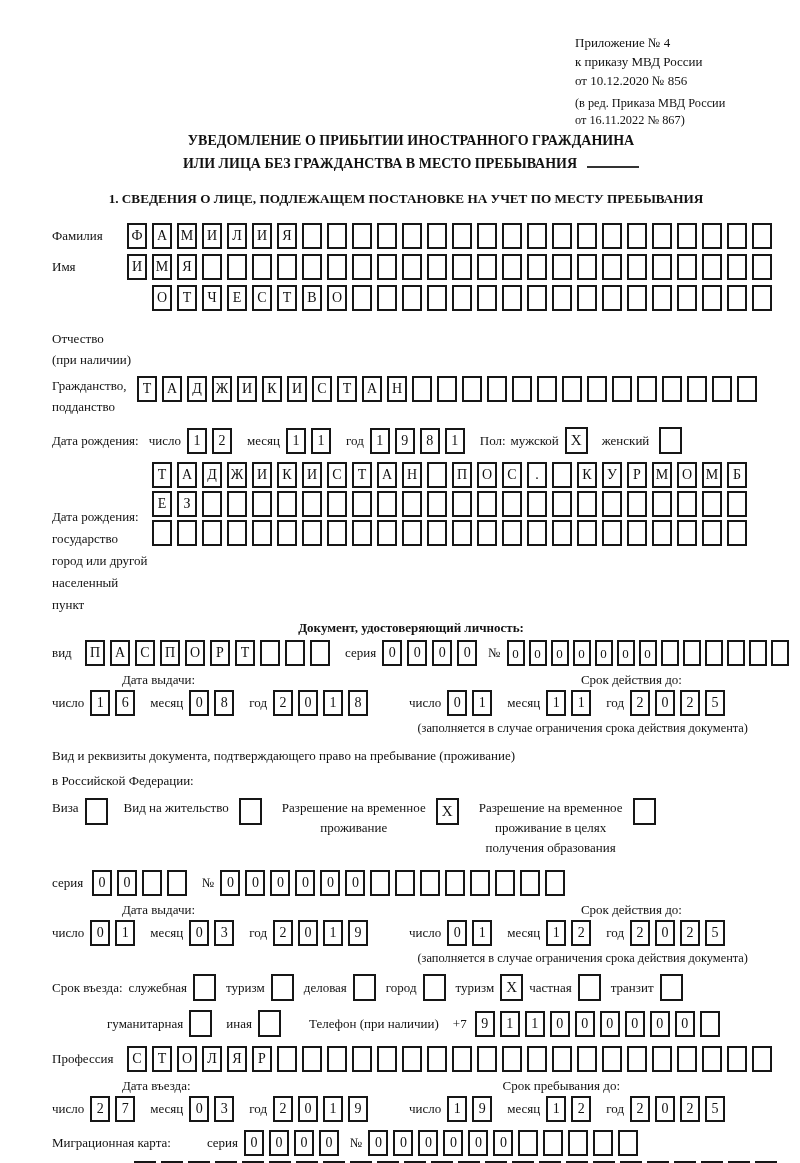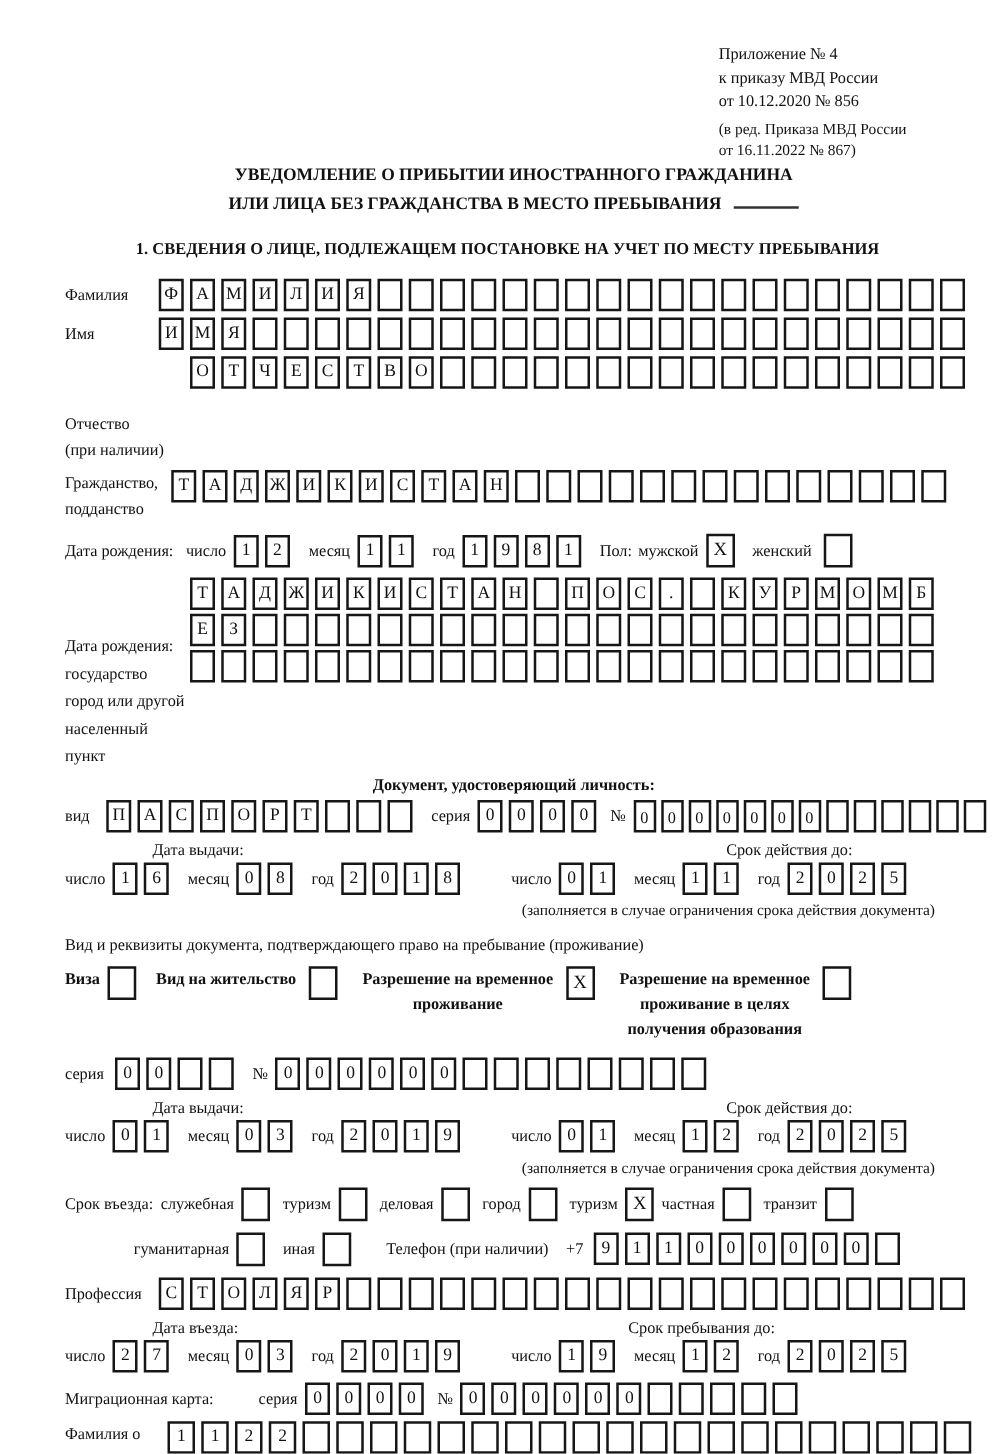--- a/index.html
+++ b/index.html
@@ -29,21 +29,21 @@
   .gap6{margin-right:6px;} .gap10{margin-right:10px;} .gap14{margin-right:14px;}
   .date-heads{display:flex;margin:6px 0 2px 0;justify-content:flex-end;}
   .dh-left{margin-left:70px;}
   .dh-right{margin-left:auto;margin-right:88px;}
   .dgroup{display:flex;align-items:center;}
   .dgroup .dl{margin-right:6px;} .dgroup .cellrow{margin-right:10px;}
   .note{font-size:12.4px;text-align:right;margin:1px 22px 8px 0;}
   .intro{line-height:1.9;}
   .opts{display:flex;align-items:flex-start;margin:4px 0 12px 0;}
   .opt{display:flex;align-items:flex-start;}
-  .opt-lines{display:flex;flex-direction:column;align-items:center;line-height:1.55;text-align:right;font-weight:bold;}
+  .opt-lines{display:flex;flex-direction:column;align-items:center;line-height:1.55;text-align:right;}
   .reps{display:flex;align-items:flex-start;margin-top:4px;}
   .reps-labels{width:82px;line-height:1.55;flex:0 0 auto;}
   .reps-cells .cellrow{margin-bottom:4px;display:flex;}
   .phone-prefix{font-weight:normal;margin:0 8px 0 14px;}
 </style>
 </head>
 <body>
 
 <div class="page">
 
@@ -393,20 +393,21 @@
           <span class="cell">2</span>
           <span class="cell">0</span>
           <span class="cell">2</span>
           <span class="cell">5</span>
         </span>
     </span>
   </div>
   <div class="note">(заполняется в случае ограничения срока действия документа)</div>
 
   <div class="intro">Вид и реквизиты документа, подтверждающего право на пребывание (проживание)</div>
+  <div class="intro">в Российской Федерации:</div>
 
   <div class="opts">
     <span class="opt">
       <span class="opt-lines gap6">
           <span>Виза</span>
         </span>
       <span class="chk"></span>
     </span>
     <span class="opt" style="margin-left:16px;">
       <span class="opt-lines gap10">

